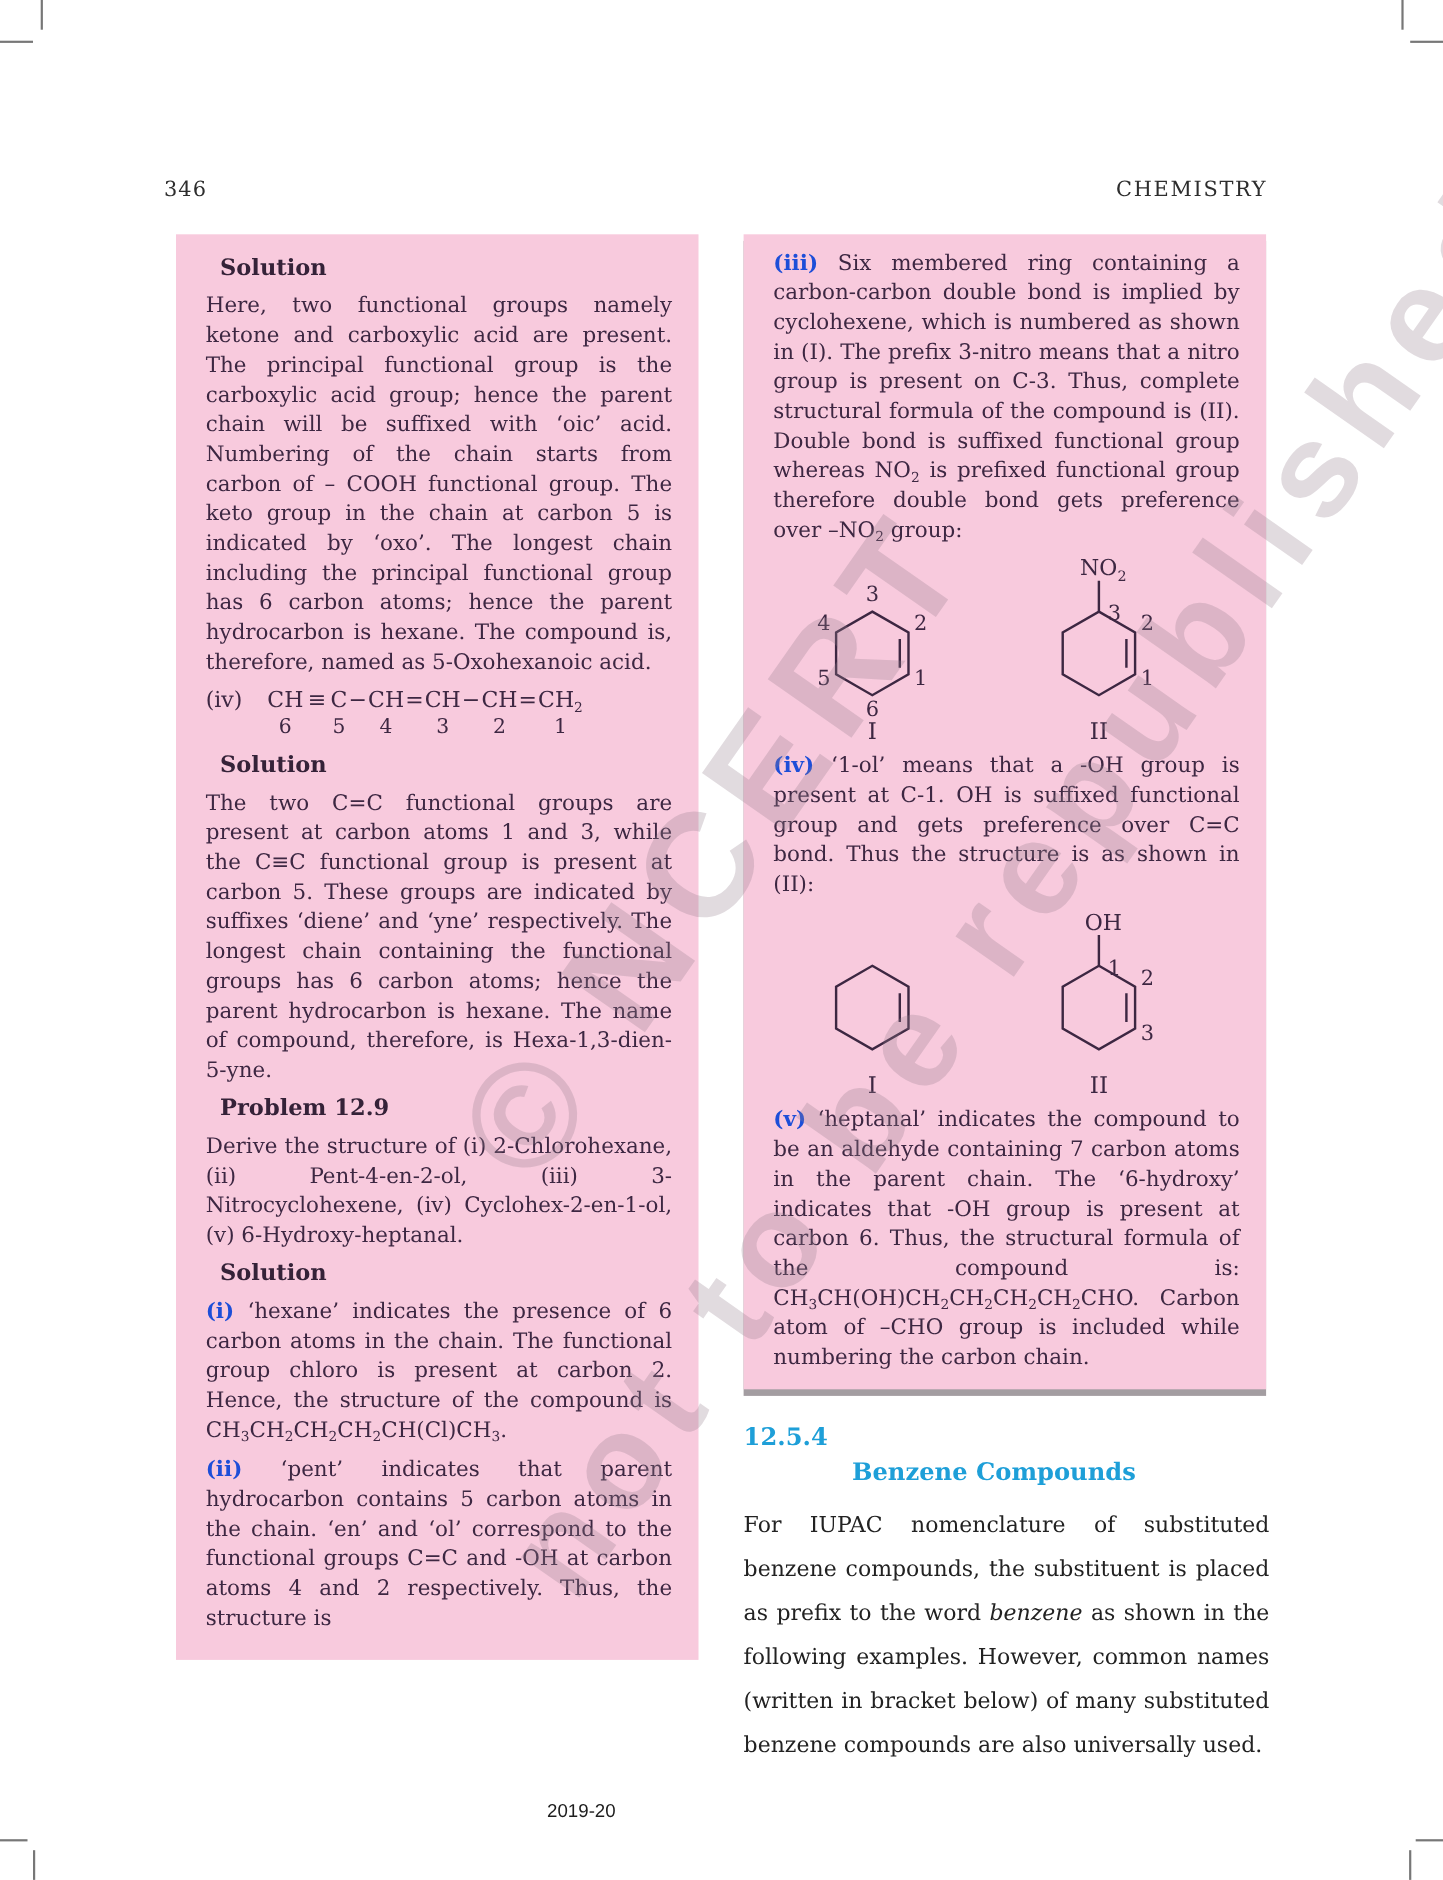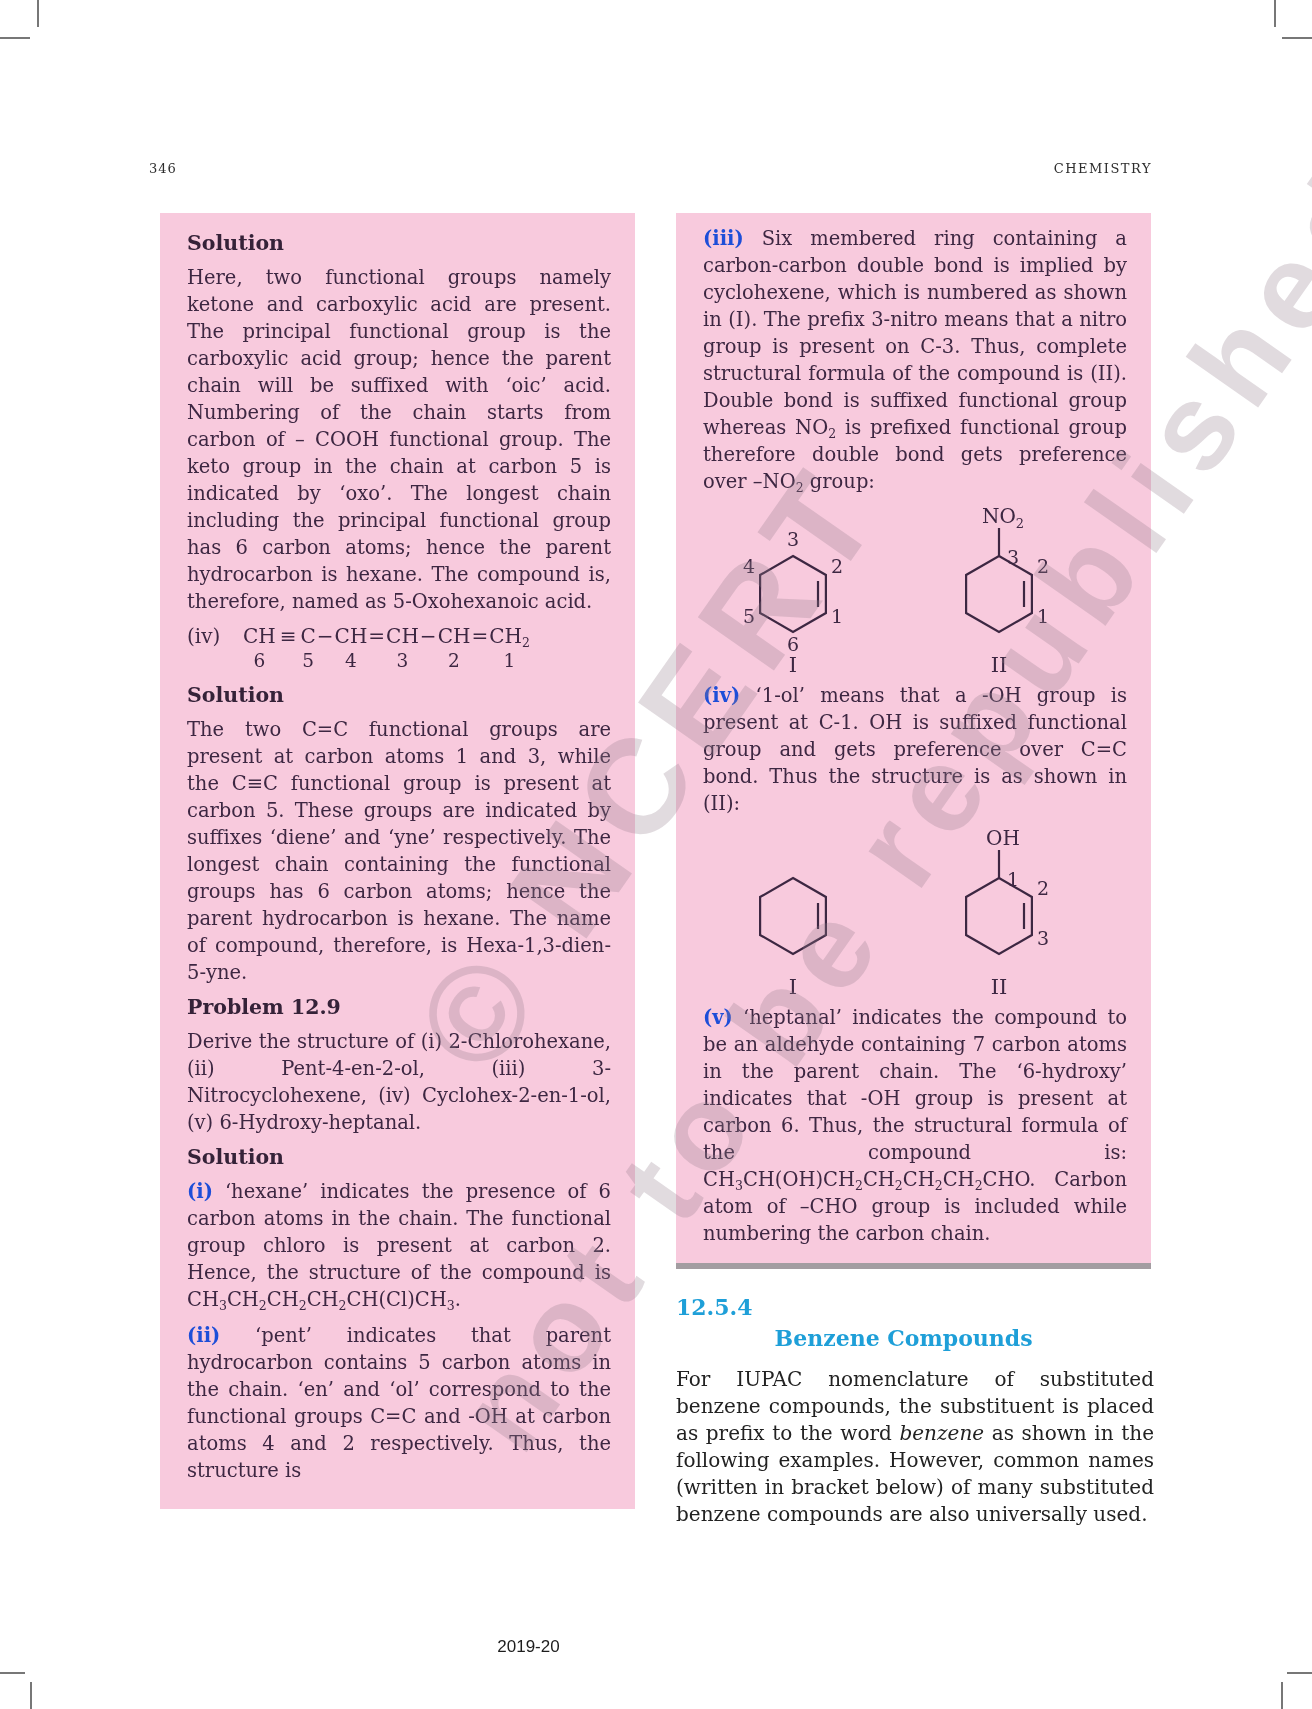--- a/index.html
+++ b/index.html
@@ -3,51 +3,51 @@
 <meta charset="utf-8">
 <style>
   html,body{margin:0;padding:0;background:#ffffff;}
   .page{
     position:relative;width:1312px;height:1709px;background:#ffffff;
     font-family:"DejaVu Serif",serif;overflow:hidden;
   }
   
   .crop{position:absolute;background:#777;}
   
-  .pagehead{position:absolute;top:161px;font-size:13px;color:#2d2d2d;}
+  .pagehead{position:absolute;top:161px;font-size:19px;color:#2d2d2d;}
   #page-num{left:149px;letter-spacing:1px;}
   #subject{right:160px;letter-spacing:1.5px;}
   
   .pinkbox{
     position:absolute;top:213px;width:475px;box-sizing:border-box;
     background:#f8cadd;color:#3d2742;padding:12px 24px 16px 27px;
   }
   #left-box{left:160px;}
   #right-box{left:676px;box-shadow:0 6px 0 #a39da1;}
-  .box-h{font-weight:bold;font-size:20.5px;margin:6px 0 9px;color:#352238;}
+  .box-h{font-weight:bold;font-size:20.5px;margin:6px 13px 9px;color:#352238;}
   .box-p{font-size:19.5px;line-height:27px;text-align:justify;margin:0 0 9px;}
   .box-p b{color:#1d4ed8;}
   sub{font-size:12.5px;line-height:0;vertical-align:-4px;}
   
   .formula-row{display:flex;align-items:flex-start;font-size:20px;margin:4px 0 12px;}
   .f-label{width:56px;}
   .f-units{display:flex;align-items:flex-start;}
   .f-unit{display:inline-flex;flex-direction:column;align-items:center;}
   .f-num{font-size:18.5px;margin-top:2px;}
   .f-bond{padding:0 1px;}
   .f-bond.trip{padding:0 4px;}
   
   .struct-row{display:flex;justify-content:center;gap:56px;margin:4px 0 2px;transform:translateX(-14px);}
   .struct-row svg text{font-family:"DejaVu Serif",serif;}
   
   .section{position:absolute;left:676px;top:1292px;width:478px;}
   .sec-head{display:flex;color:#1e9fd8;font-weight:bold;font-size:22px;line-height:31px;}
   .sec-num{margin-right:22px;}
   .sec-title .l1{word-spacing:4px;}
-  .sec-para{font-size:20px;line-height:27px;text-align:justify;color:#222;margin:12px 0 0;}
+  .sec-para{font-size:20px;line-height:40px;text-align:justify;color:#222;margin:12px 0 0;}
   
   .footer{position:absolute;top:1637px;left:0;width:1057px;text-align:center;
     font-family:"Liberation Sans",sans-serif;font-size:17px;color:#1d1d1d;}
   
   .wm{
     position:absolute;font-family:"Liberation Sans",sans-serif;font-weight:bold;
     color:rgba(148,126,141,0.28);transform:rotate(-55deg);transform-origin:left top;
     pointer-events:none;z-index:40;white-space:nowrap;letter-spacing:14px;
   }
   #wm1{font-size:135px;left:385px;top:1010px;}

